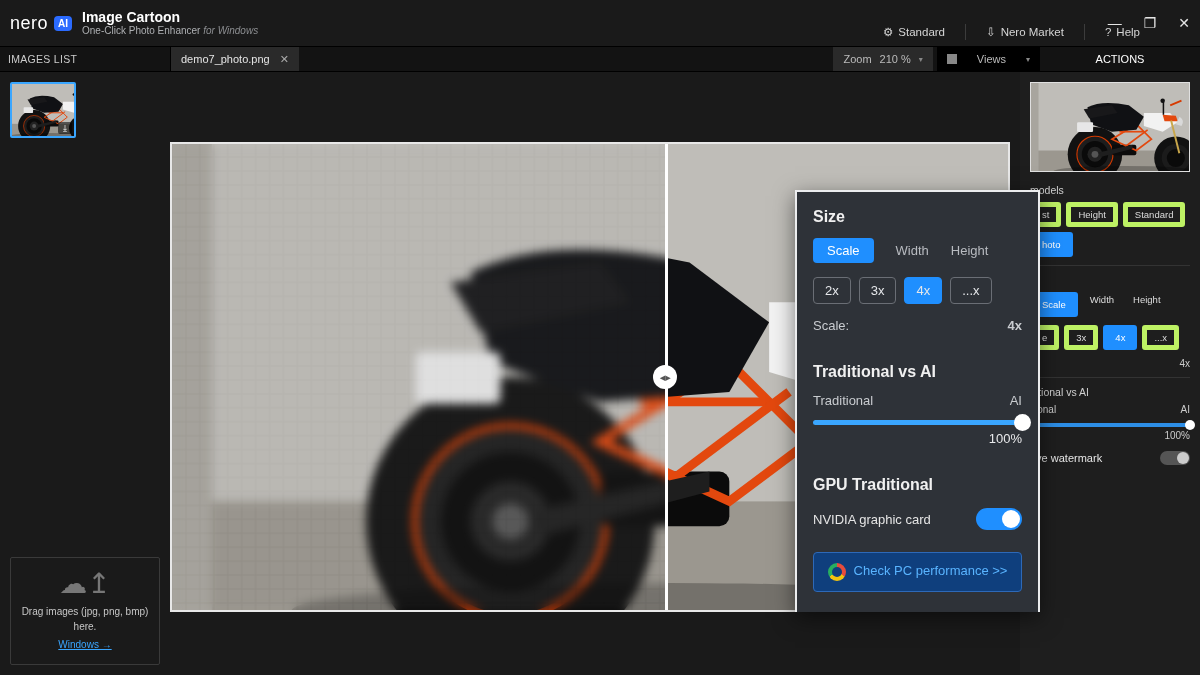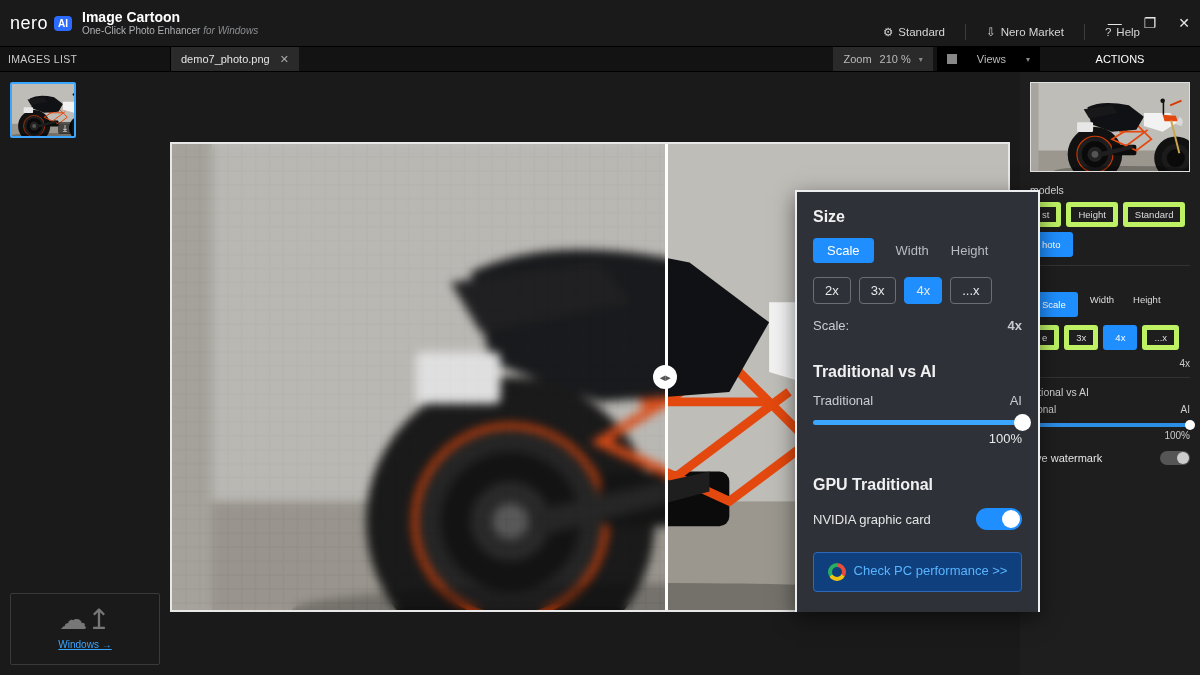--- a/index.html
+++ b/index.html
@@ -206,20 +206,21 @@
 
   <div class="col-left">
     <div class="thumb">
       <svg class="moto" viewBox="0 0 840 470" preserveAspectRatio="xMidYMid slice">
           <use href="#moto-scene"></use>
         </svg>
       <div class="dl">⤓</div>
     </div>
     <div class="dropzone">
       <div class="cloud">☁↥</div>
+      <div class="txt">Drag images (jpg, png, bmp) here.</div>
       <span class="browse">Windows →</span>
     </div>
   </div>
 
   <div class="col-mid">
     <div class="canvas">
 
       <svg class="photo moto" viewBox="0 0 840 470" preserveAspectRatio="xMidYMid slice">
           <use href="#moto-scene"></use>
         </svg>

